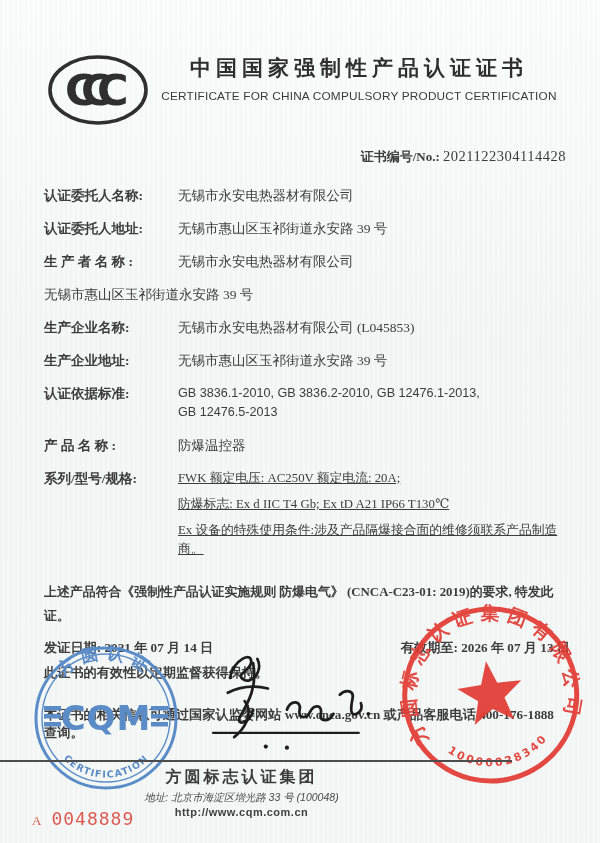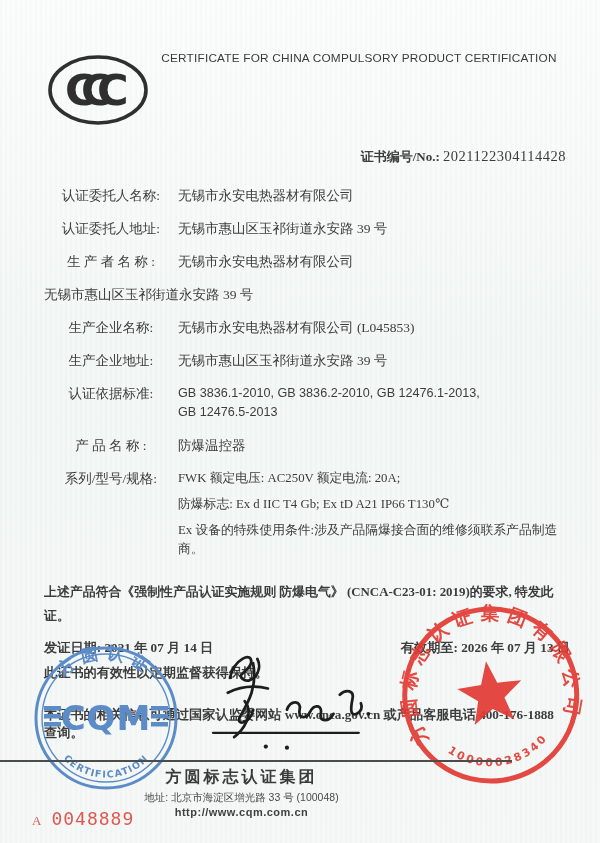--- a/index.html
+++ b/index.html
@@ -20,38 +20,38 @@
   
   .hdr{display:flex;align-items:flex-start;}
   .ccc-logo{flex:0 0 112px;margin-top:6px;}
   .titles{flex:1;text-align:center;padding-right:8px;}
   .title-cn{font-size:21px;font-weight:bold;letter-spacing:5px;color:#2e2e2e;margin-top:10px;}
   .title-en{font-size:11.8px;color:#3a3a3a;margin-top:7px;font-family:"Liberation Sans","DejaVu Sans",sans-serif;letter-spacing:0.2px;}
   .certno{text-align:right;margin:14px 4px 20px 0;font-size:13px;font-weight:bold;}
   .certno .num{font-size:14.5px;font-family:"Liberation Serif",serif;font-weight:normal;letter-spacing:0.5px;}
   
   .row{display:flex;margin-bottom:14px;line-height:19px;font-size:13.5px;}
-  .row .lbl{width:134px;flex-shrink:0;font-weight:normal;text-align:center;}
+  .row .lbl{width:134px;flex-shrink:0;font-weight:bold;}
   .row .val{flex:1;}
   .std{font-family:"Liberation Sans","DejaVu Sans",sans-serif;font-size:12.6px;}
-  .series-line{margin-bottom:7px;font-size:12.8px;}
+  .series-line{margin-bottom:7px;font-size:12.8px;text-decoration:underline;}
   .statement{font-weight:bold;font-size:12.9px;margin-top:2px;line-height:24px;}
   .dates{display:flex;justify-content:space-between;margin-top:11px;font-size:13.2px;}
   .dates .dlabel{font-weight:bold;}
   .dates .dval{font-weight:bold;}
   .note{font-weight:bold;font-size:13.2px;margin-top:7px;}
   .note2{font-weight:bold;font-size:13.2px;margin-top:24px;}
   
   .cqm{position:absolute;left:32px;top:644px;}
   .sig{position:absolute;left:198px;top:642px;}
   .seal{position:absolute;left:400px;top:604px;transform:rotate(-8deg);opacity:0.92;}
   .footer{position:absolute;left:0;top:760px;width:483px;text-align:center;}
   .footer-line{width:512px;margin:0 auto;border-top:2px solid #4c4c4c;}
   .footer-org{font-size:16px;font-weight:bold;letter-spacing:3px;color:#3b3b3b;margin-top:5px;}
-  .footer-addr{font-size:10.5px;color:#4a4a4a;margin-top:3px;font-family:"Liberation Sans","DejaVu Sans",sans-serif;}
+  .footer-addr{font-size:10.5px;color:#4a4a4a;margin-top:3px;font-family:"Liberation Sans","DejaVu Sans",sans-serif;font-style:italic;}
   .footer-url{font-size:11px;font-weight:bold;color:#3f3f3f;margin-top:1px;font-family:"Liberation Sans","DejaVu Sans",sans-serif;letter-spacing:0.5px;}
   .serial{position:absolute;left:32px;top:808px;color:#de5a50;}
   .serial .pfx{font-size:13px;font-family:"Liberation Serif",serif;margin-right:10px;}
   .serial .snum{font-size:18px;font-family:"DejaVu Sans Mono","Liberation Mono",monospace;letter-spacing:1px;}
 </style>
 </head>
 <body>
 
 <div class="doc">
 
@@ -60,20 +60,21 @@
       <svg width="108" height="80" viewBox="-54 -40 108 80">
         <ellipse cx="0" cy="0" rx="48" ry="33" fill="none" stroke="#2f2f2f" stroke-width="3.6"></ellipse>
         <g font-family="'DejaVu Sans',sans-serif" font-weight="900" font-size="43" fill="#2f2f2f">
           <text x="-33" y="15">C</text>
           <text x="-17" y="15">C</text>
           <text x="-1" y="15">C</text>
         </g>
       </svg>
     </div>
     <div class="titles">
+      <div class="title-cn">中国国家强制性产品认证证书</div>
       <div class="title-en">CERTIFICATE FOR CHINA COMPULSORY PRODUCT CERTIFICATION</div>
     </div>
   </div>
 
   <div class="certno"><span>证书编号/No.: </span><span class="num">2021122304114428</span></div>
 
   <div class="row">
     <div class="lbl">认证委托人名称:</div>
     <div class="val">无锡市永安电热器材有限公司</div>
   </div>

